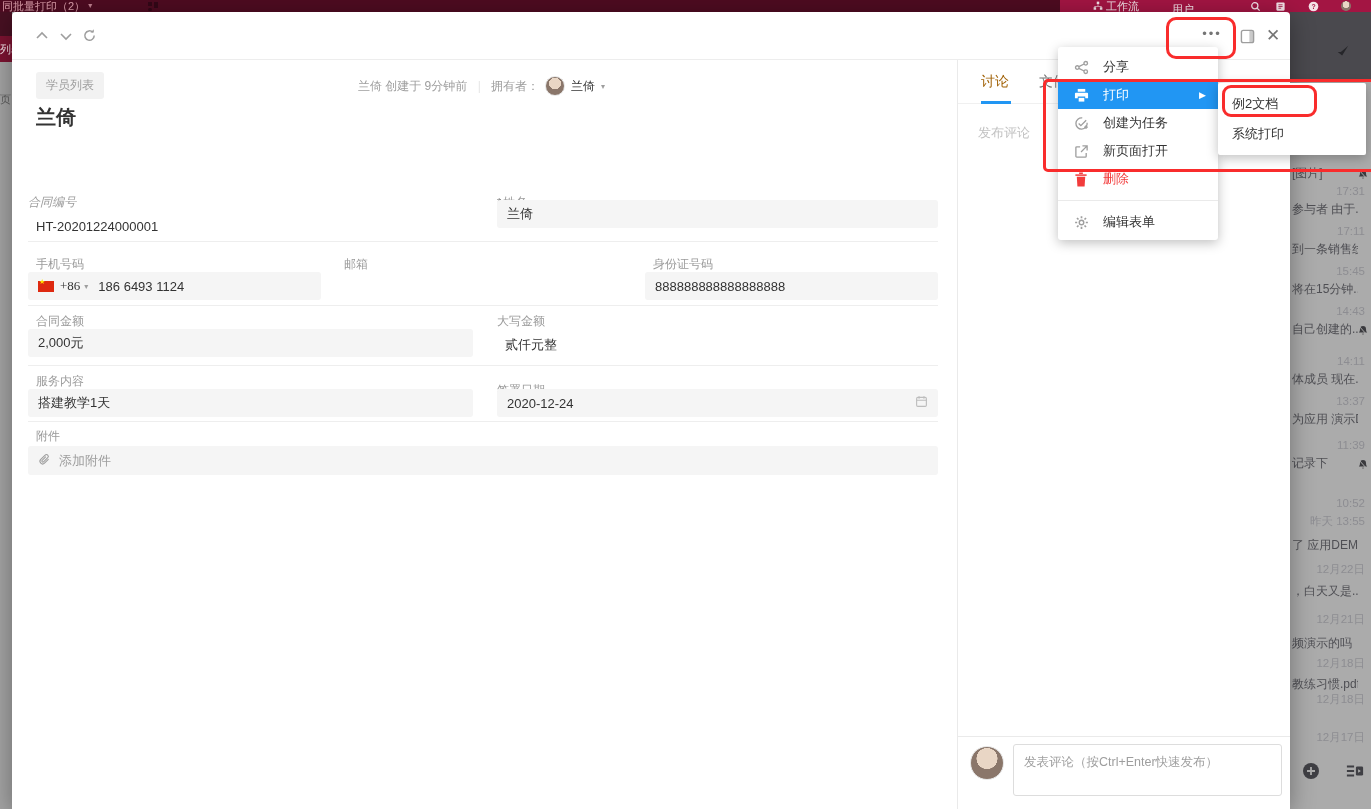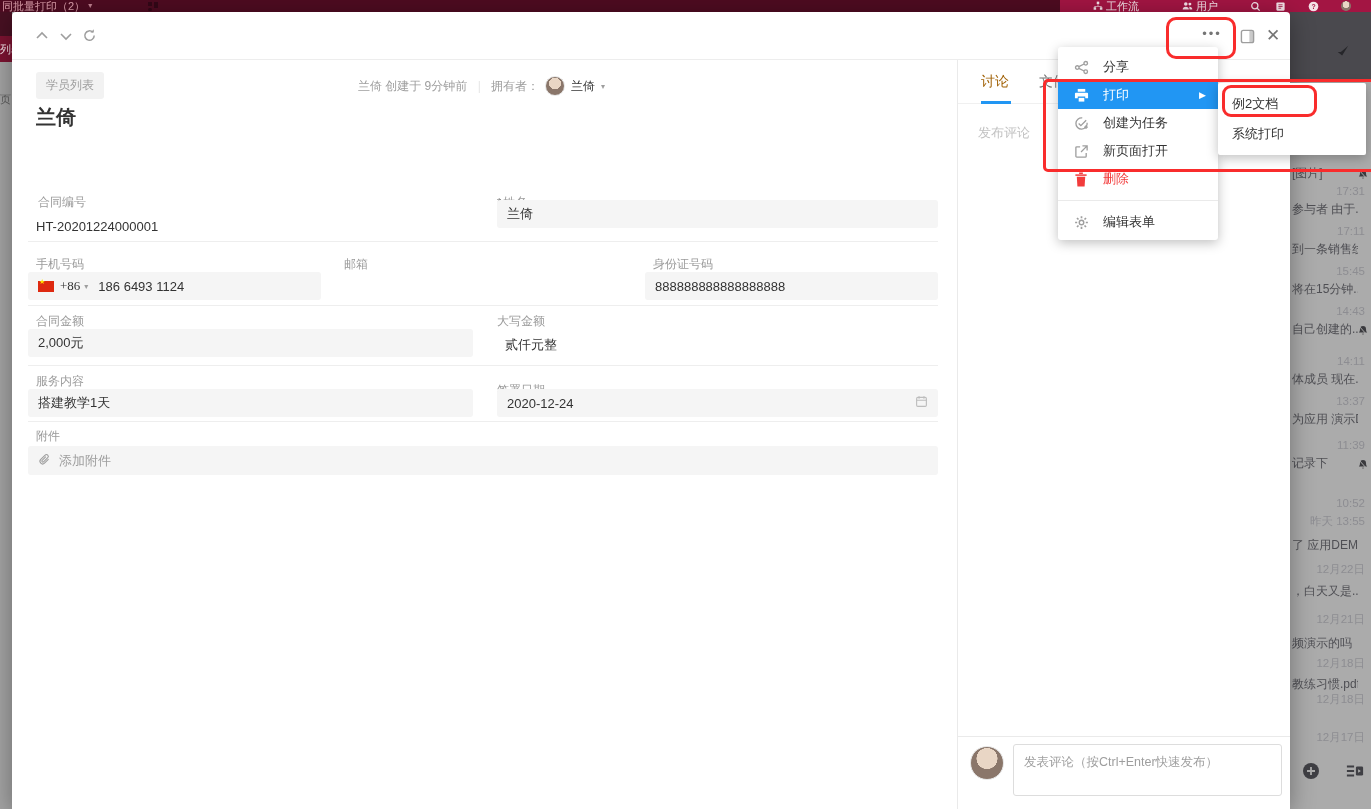--- a/index.html
+++ b/index.html
@@ -134,21 +134,21 @@
               <rect x="6" y="1" width="4" height="4"></rect>
               <rect x="1" y="10" width="4" height="4"></rect>
               <rect x="11" y="10" width="4" height="4"></rect>
               <path d="M7.5 5h1v3h-1z"></path>
               <path d="M3 8h10v1H3z"></path>
               <path d="M2.5 8h1v2h-1zM12.5 8h1v2h-1z"></path>
             </g>
           </svg>
         <span>工作流</span>
       </div>
-      <div class="tb-item" style="left:122px;">
+      <div class="tb-item" style="left:112px;flex-direction:column;">
         <svg width="11" height="10" viewBox="0 0 16 14">
             <g fill="currentColor">
               <circle cx="5.5" cy="4" r="2.6"></circle>
               <path d="M1 12c0-2.6 2-4 4.5-4S10 9.4 10 12z"></path>
               <circle cx="11.5" cy="4.2" r="2.1"></circle>
               <path d="M10.5 8.3c2.3-.3 4.5 1 4.5 3.7h-4z"></path>
             </g>
           </svg>
         <span>用户</span>
       </div>
@@ -217,21 +217,21 @@
       <div class="meta">
         <span>兰倚 创建于 9分钟前</span>
         <span class="sep">｜</span>
         <span>拥有者：</span>
         <span class="avatar av20"></span>
         <span class="owner-name">兰倚</span>
         <span class="caret" style="margin:0;">▾</span>
       </div>
       <div class="rec-title">兰倚</div>
 
-      <div class="flabel" style="left:26px; top:134px;">合同编号</div>
+      <div class="flabel" style="left:16px; top:134px;font-style:italic;">合同编号</div>
       <div class="fplain" style="left:24px; top:159px;">HT-20201224000001</div>
       <div class="flabel" style="left:485px; top:134px;"><span class="req">*</span><span>姓名</span></div>
       <div class="fbox" style="left:485px; top:140px; width:441px;">
           <span>兰倚</span>
         </div>
       <div class="fdiv" style="top:181px;"></div>
 
       <div class="flabel" style="left:24px; top:196px;">手机号码</div>
       <div class="fbox" style="left:16px; top:212px; width:293px;">
         <span class="flag"></span>

